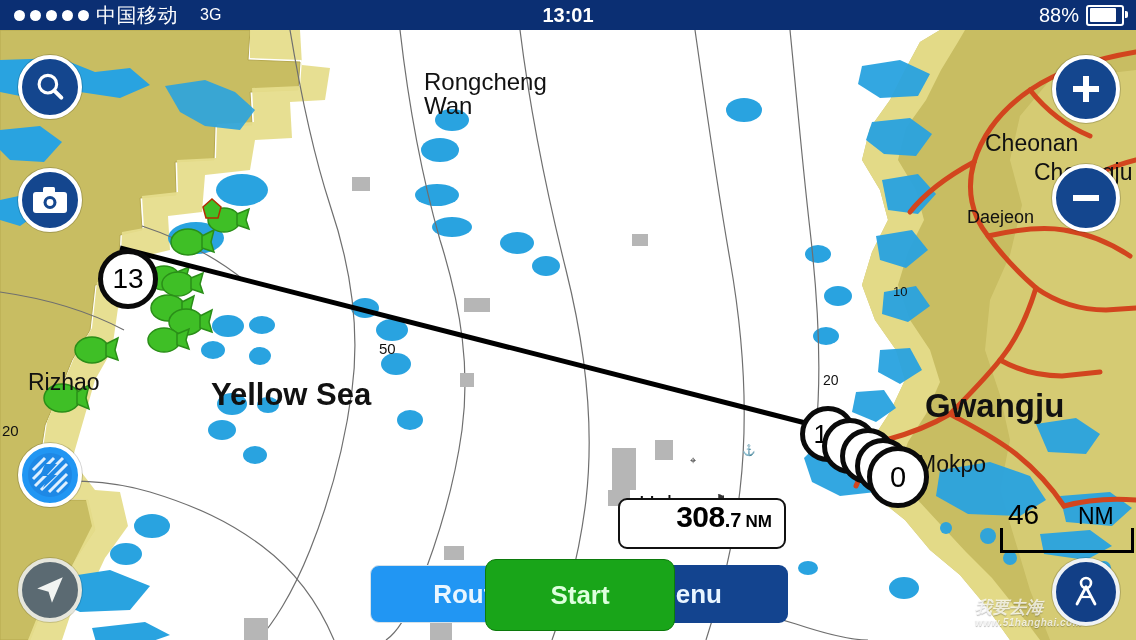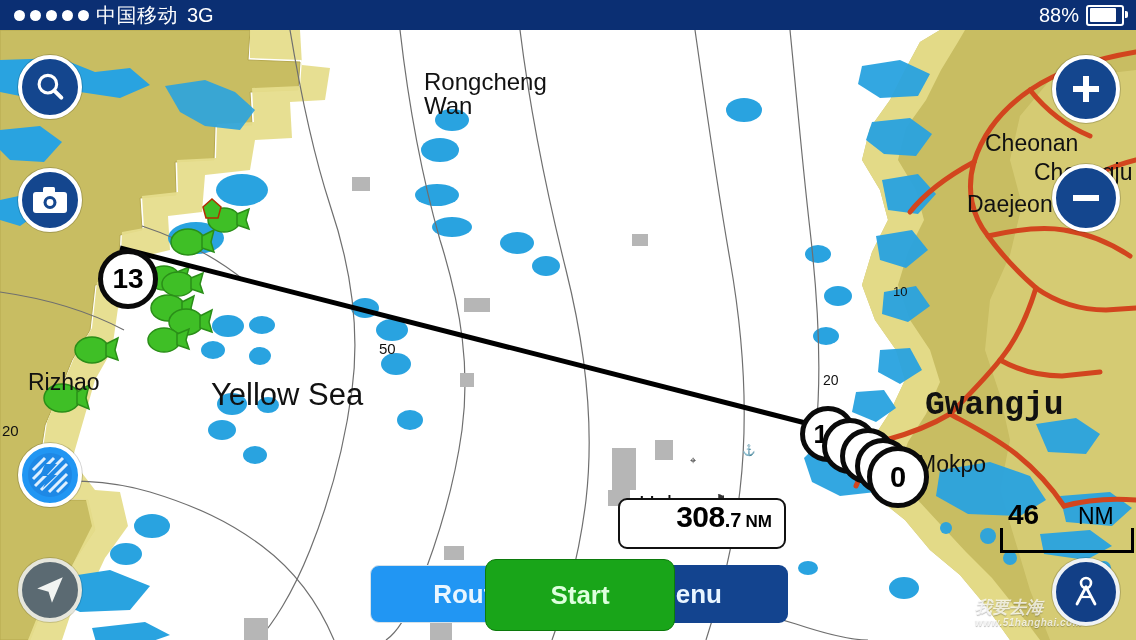--- a/index.html
+++ b/index.html
@@ -6,21 +6,21 @@
   body{width:1136px;height:640px;overflow:hidden;font-family:"Liberation Sans",sans-serif;}
   #app{position:relative;width:1136px;height:640px;overflow:hidden;background:#3b82f6;}
 
   
   .statusbar{position:absolute;left:0;top:0;width:1136px;height:30px;background:#0b2f73;
     display:flex;align-items:center;color:#fff;font-size:19px;z-index:60;}
   .sb-left{display:flex;align-items:center;gap:7px;padding-left:14px;}
   .dots{display:flex;gap:5px;align-items:center;}
   .dot{width:11px;height:11px;border-radius:50%;background:#fff;}
   .carrier{font-size:20px;letter-spacing:.5px;}
-  .netw{font-size:20px;margin-left:2px;}
+  .netw{font-size:16px;margin-left:15px;}
   .sb-center{position:absolute;left:0;right:0;text-align:center;font-size:20px;font-weight:600;}
   .sb-right{position:absolute;right:12px;display:flex;align-items:center;gap:7px;}
   .batt-pct{font-size:20px;}
   .batt{position:relative;width:34px;height:17px;border:2px solid #fff;border-radius:3px;}
   .batt::after{content:"";position:absolute;right:-6px;top:4px;width:3px;height:7px;background:#fff;border-radius:0 2px 2px 0;}
   .batt-fill{position:absolute;left:1.5px;top:1.5px;bottom:1.5px;width:74%;background:#fff;border-radius:1px;}
 
   
   .map{position:absolute;left:0;top:30px;width:1136px;height:610px;overflow:hidden;background:#ffffff;}
   .map svg{position:absolute;left:0;top:0;}
@@ -48,26 +48,26 @@
   .nb{position:absolute;top:0;height:58px;display:flex;align-items:center;justify-content:center;
       font-size:26px;font-weight:bold;color:#e9f6ff;}
   .nb-route{left:0;width:200px;background:#2196f3;border-radius:9px 0 0 9px;border:1px solid #d6e2ea;box-sizing:border-box;}
   .nb-menu{left:218px;width:200px;background:#13448f;border-radius:0 9px 9px 0;}
   .nb-start{left:115px;width:188px;height:70px;top:-6px;background:#19a519;border-radius:11px;
       border:1px solid #0c7a0c;color:#ddffdd;z-index:2;}
 
   
   .scalebar{position:absolute;left:1000px;top:528px;width:128px;height:22px;z-index:44;
       border-left:3px solid #000;border-right:3px solid #000;border-bottom:3px solid #000;}
-  .scaleval{position:absolute;left:1008px;top:499px;font-size:28px;font-weight:bold;color:#000;z-index:45;}
+  .scaleval{position:absolute;left:1008px;top:499px;font-size:28px;font-weight:normal;color:#000;z-index:45;}
   .scaleunit{position:absolute;left:1078px;top:503px;font-size:23px;color:#000;z-index:45;}
 
   
   .wp{position:absolute;border-radius:50%;background:#fff;border:5px solid #0a0a0a;
-      display:flex;align-items:center;justify-content:center;font-weight:bold;color:#000;z-index:35;text-align:center;}
+      display:flex;align-items:center;justify-content:center;font-weight:normal;color:#000;z-index:35;text-align:center;}
 
   
   .watermark{position:absolute;left:975px;top:596px;width:160px;height:40px;z-index:30;
     color:rgba(255,255,255,.75);font-size:17px;font-weight:bold;font-style:italic;
     text-shadow:0 1px 1px rgba(0,0,0,.25);pointer-events:none;}
   .watermark .wm2{font-size:10px;letter-spacing:.5px;display:block;margin-top:-2px;}
 </style>
 </head>
 <body>
 
@@ -78,20 +78,21 @@
       <span class="dots">
         <i class="dot"></i>
           <i class="dot"></i>
           <i class="dot"></i>
           <i class="dot"></i>
           <i class="dot"></i>
       </span>
       <span class="carrier">中国移动</span>
       <span class="netw">3G</span>
     </div>
+    <div class="sb-center">13:01</div>
     <div class="sb-right">
       <span class="batt-pct">88%</span>
       <span class="batt">
           <i class="batt-fill" style="width: 77%;"></i>
         </span>
     </div>
   </div>
 
   <div class="map">
     <svg width="1136" height="610" viewBox="0 0 1136 610">
@@ -282,24 +283,24 @@
         <text x="748" y="486">⚓</text>
           <text x="690" y="434">⌖</text>
       </g>
     </svg>
 
     <div id="labels">
         <div class="maplabel" style="left: 424px; top: 38px; font-size: 24px; font-weight: normal;">Rongcheng</div>
         <div class="maplabel" style="left: 424px; top: 62px; font-size: 24px; font-weight: normal;">Wan</div>
         <div class="maplabel" style="left: 985px; top: 100px; font-size: 23px; font-weight: normal;">Cheonan</div>
         <div class="maplabel" style="left: 1034px; top: 129px; font-size: 23px; font-weight: normal;">Cheongju</div>
-        <div class="maplabel" style="left: 967px; top: 161px; font-size: 23px; font-weight: normal;">Daejeon</div>
+        <div class="maplabel" style="left: 967px; top: 177px; font-size: 18px; font-weight: normal;">Daejeon</div>
         <div class="maplabel" style="left: 28px; top: 339px; font-size: 23px; font-weight: normal;">Rizhao</div>
-        <div class="maplabel" style="left: 211px; top: 347px; font-size: 31px; font-weight: normal;">Yellow Sea</div>
-        <div class="maplabel" style="left: 925px; top: 357px; font-size: 33px; font-weight: bold; font-family: Liberation Mono, monospace;">Gwangju</div>
+        <div class="maplabel" style="left: 211px; top: 347px; font-size: 31px; font-weight: bold;">Yellow Sea</div>
+        <div class="maplabel" style="left: 925px; top: 357px; font-size: 33px; font-weight: bold;">Gwangju</div>
         <div class="maplabel" style="left: 917px; top: 421px; font-size: 23px; font-weight: normal;">Mokpo</div>
         <div class="maplabel" style="left: 639px; top: 461px; font-size: 22px; font-weight: normal;">Huksan</div>
         <div class="maplabel" style="left: 379px; top: 310px; font-size: 15px; font-weight: normal;">50</div>
         <div class="maplabel" style="left: 2px; top: 392px; font-size: 15px; font-weight: normal;">20</div>
         <div class="maplabel" style="left: 823px; top: 342px; font-size: 14px; font-weight: normal;">20</div>
         <div class="maplabel" style="left: 893px; top: 254px; font-size: 13px; font-weight: normal;">10</div>
       </div>
   </div>
 
   <div class="rbtn navy" style="left:18px;top:55px;width:64px;height:64px;">

